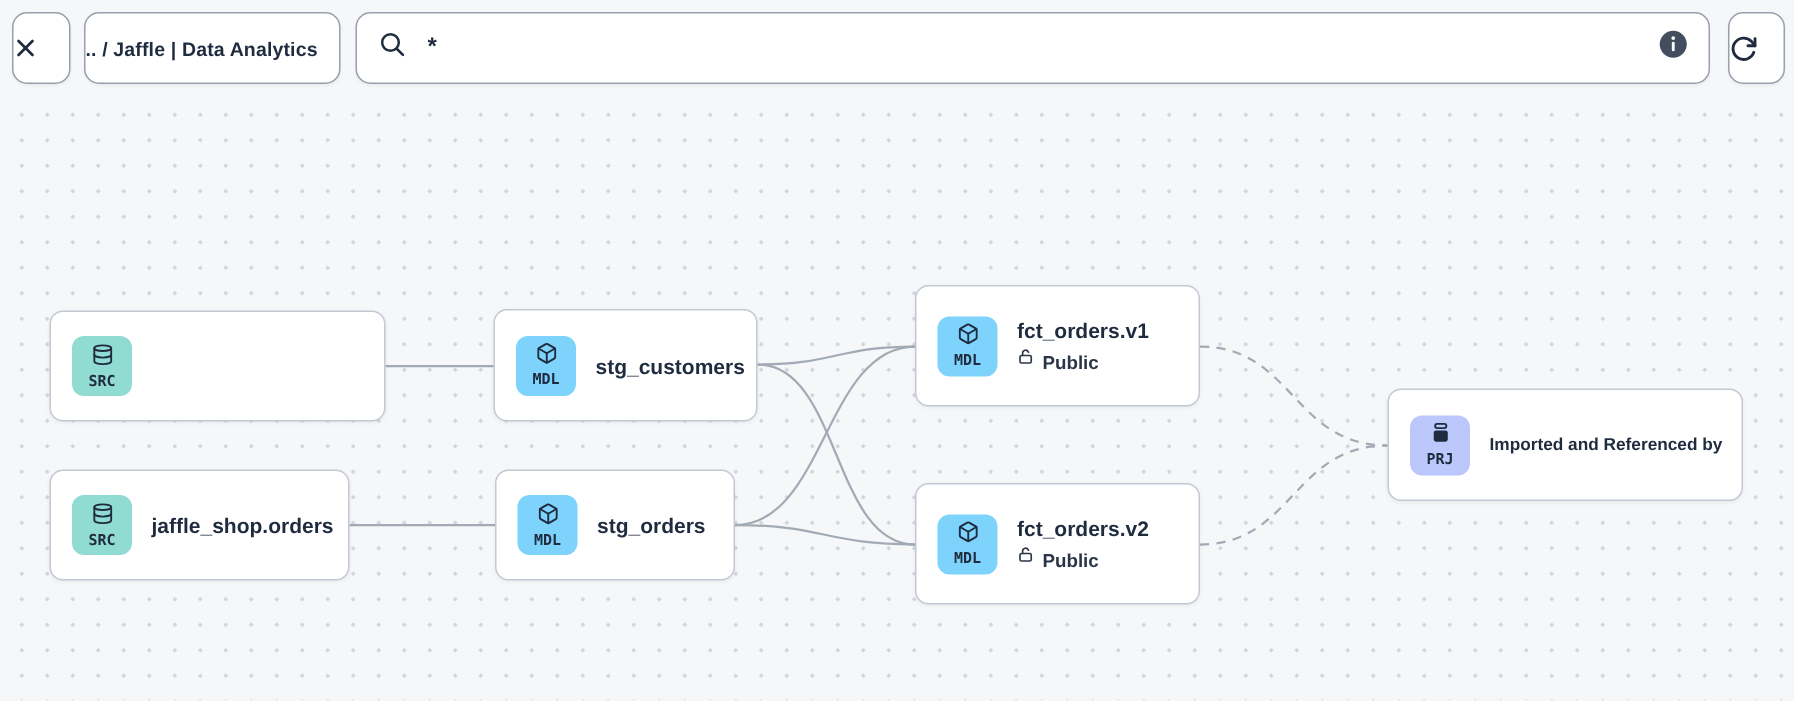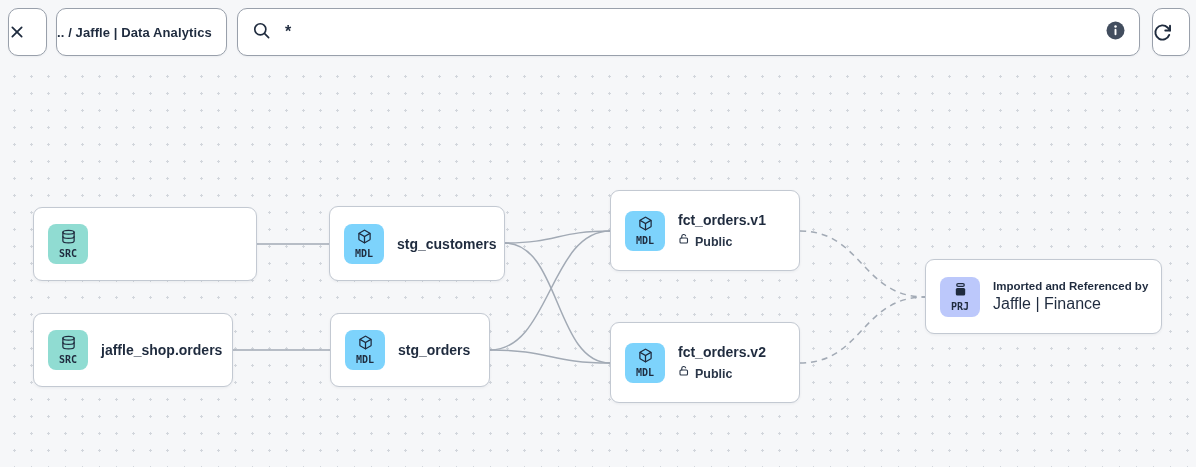--- a/index.html
+++ b/index.html
@@ -237,15 +237,14 @@
     <span>
       <svg width="15" height="15" viewBox="0 0 24 24">
         <rect x="6" y="2.5" width="12" height="4.5" rx="2.2" fill="none" stroke="#1f2b3e" stroke-width="2"></rect>
         <rect x="4.5" y="9.5" width="15" height="12" rx="2.5" fill="#1f2b3e"></rect>
       </svg>
     </span>
     <span class="badge-label">PRJ</span>
   </div>
   <div class="node-col">
     <div class="prj-subtitle">Imported and Referenced by</div>
-    <div class="prj-title">Jaffle | Finance</div>
   </div>
 </div>
 
 </body></html>

